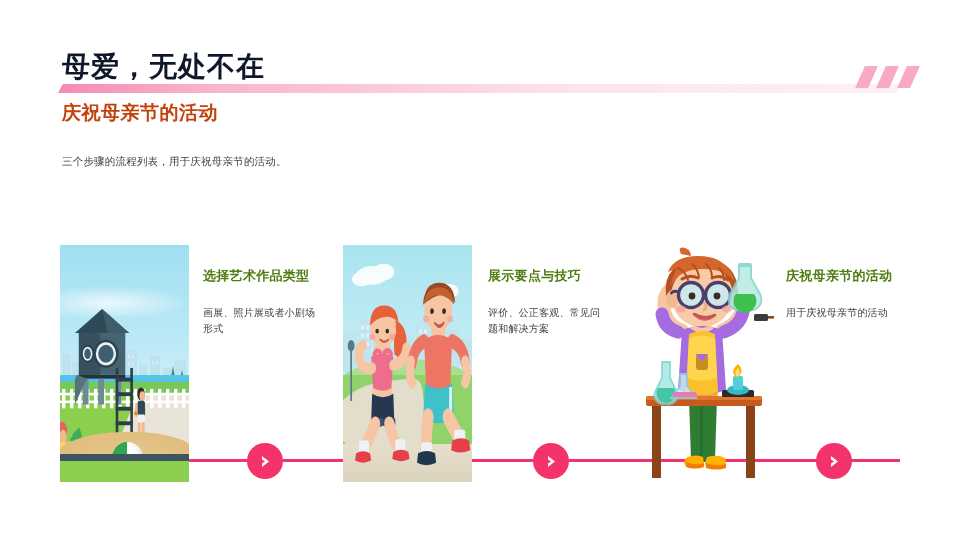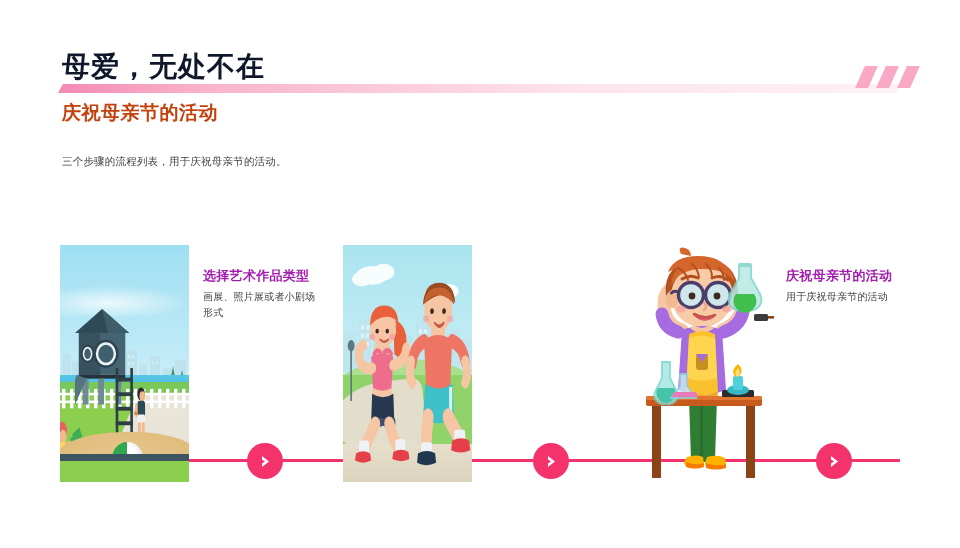--- a/index.html
+++ b/index.html
@@ -49,22 +49,22 @@
     position: absolute; top: 443px;
     width: 36px; height: 36px; border-radius: 50%;
     background: #f4336d;
     display: flex; align-items: center; justify-content: center;
   }
   .node svg { display: block; }
 
   
   .step-text { position: absolute; }
   .step-head {
-    font-size: 13px; font-weight: 700; color: #a21caf;
-    letter-spacing: .3px; white-space: nowrap; margin-bottom: 4px;
+    font-size: 13px; font-weight: 700; color: #4d7c0f;
+    letter-spacing: .3px; white-space: nowrap; margin-bottom: 20px;
   }
   .step-body {
     font-size: 10px; color: #3d3d3d; line-height: 1.55; letter-spacing: .2px;
   }
 
   
   .pic { position: absolute; overflow: hidden; }
   .pic-1 { left: 60px; top: 245px; width: 129px; height: 237px; }
   .pic-2 { left: 343px; top: 245px; width: 129px; height: 237px; }
   .pic-3 { left: 626px; top: 246px; width: 148px; height: 238px; }
@@ -357,20 +357,24 @@
       <rect x="47" y="69" width="3" height="18" fill="#ffffff" opacity=".8"></rect>
       <path d="M26 88 q-2 12 -2 20" stroke="#f6c6a4" stroke-width="11" fill="none" stroke-linecap="round"></path>
       <path d="M46 88 q8 10 12 14" stroke="#f6c6a4" stroke-width="11" fill="none" stroke-linecap="round"></path>
       <rect x="19" y="104" width="11" height="8" rx="2" fill="#eef2f5"></rect>
       <path d="M16 111 q9 -3 17 0 l1 6 q-10 3 -19 0 z" fill="#20384f"></path>
       <rect x="52" y="96" width="11" height="8" rx="2" fill="#eef2f5"></rect>
       <path d="M50 103 q9 -3 17 0 l1 6 q-10 3 -19 0 z" fill="#e53f4a"></path>
     </svg>
   </div>
 
+  <div class="step-text" style="left:488px; top:267px; width:118px;">
+    <div class="step-head">展示要点与技巧</div>
+    <div class="step-body">评价、公正客观、常见问题和解决方案</div>
+  </div>
 
   <div class="pic pic-3 sc-wrap">
     <svg class="fill" viewBox="0 0 148 238" preserveAspectRatio="xMidYMax meet">
 
       <path d="M56 84 q-18 -6 -18 -26 q0 -12 10 -18" stroke="#f6c6a4" stroke-width="13" fill="none" stroke-linecap="round"></path>
       <path d="M52 86 q-14 -4 -16 -18" stroke="#a46ce0" stroke-width="13" fill="none" stroke-linecap="round"></path>
 
       <path d="M96 84 q20 -8 22 -30" stroke="#f6c6a4" stroke-width="13" fill="none" stroke-linecap="round"></path>
       <path d="M98 86 q16 -6 19 -20" stroke="#a46ce0" stroke-width="13" fill="none" stroke-linecap="round"></path>
 

